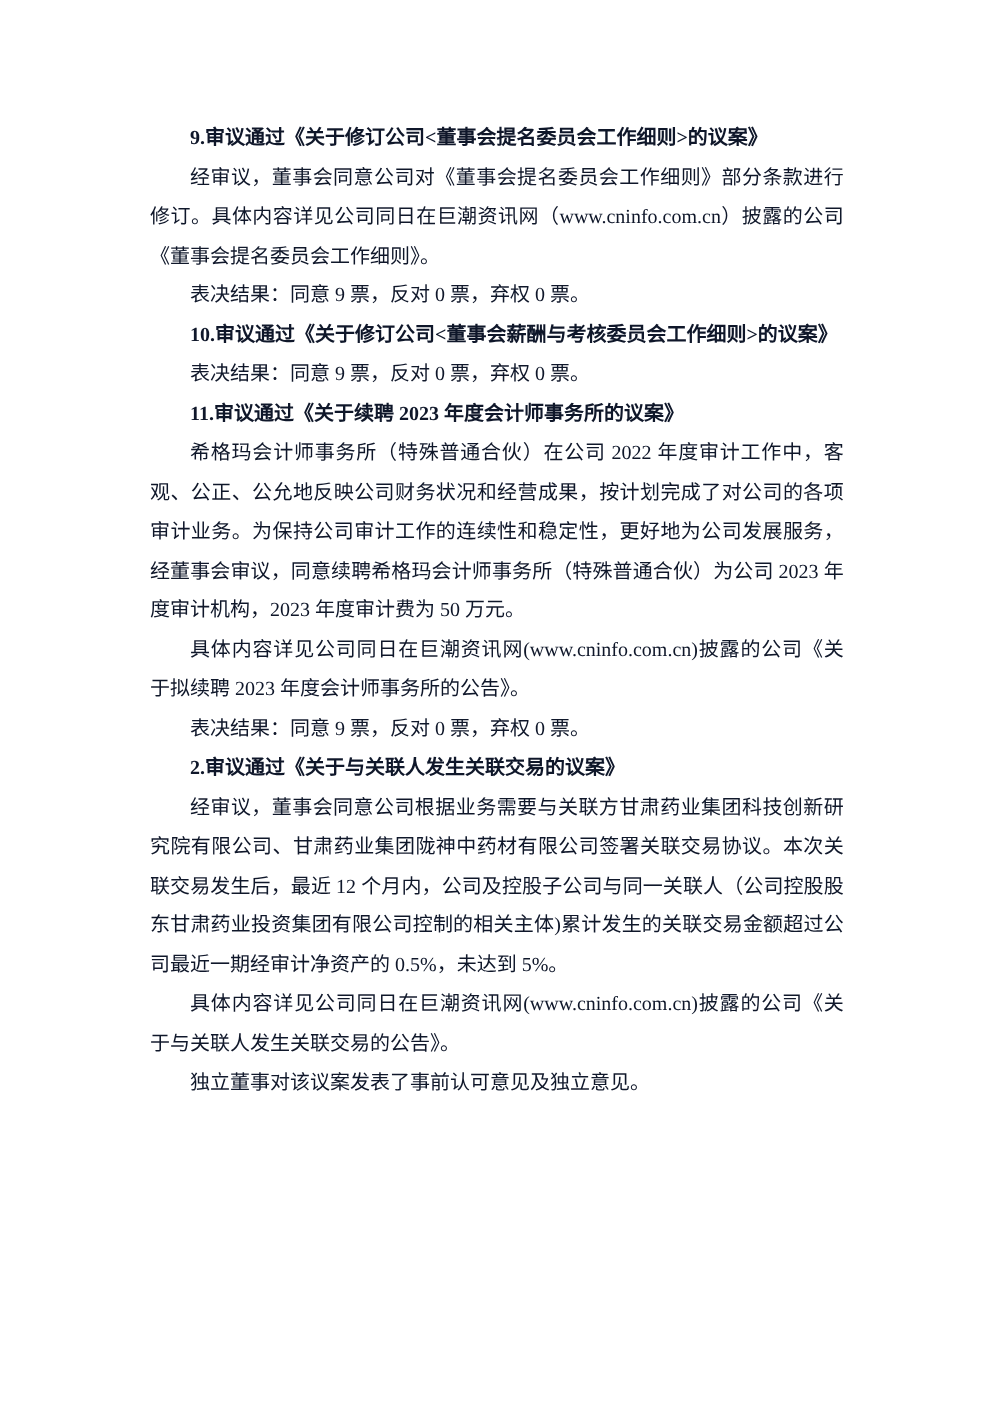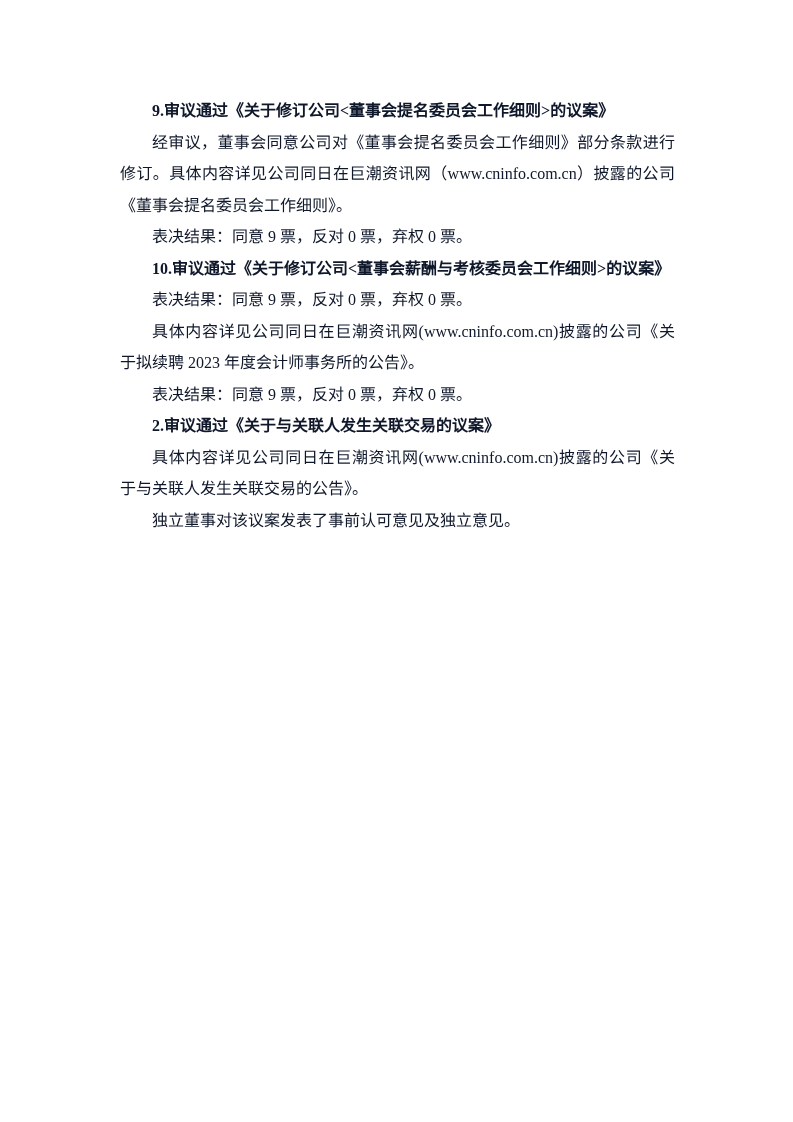--- a/index.html
+++ b/index.html
@@ -37,19 +37,22 @@
 </head>
 <body>
 
 <div class="page">
   <div class="doc-body" id="doc-body">
       <p class="heading">9.审议通过《关于修订公司&lt;董事会提名委员会工作细则&gt;的议案》</p>
       <p class="para">经审议，董事会同意公司对《董事会提名委员会工作细则》部分条款进行修订。具体内容详见公司同日在巨潮资讯网（www.cninfo.com.cn）披露的公司《董事会提名委员会工作细则》。</p>
       <p class="para">表决结果：同意 9 票，反对 0 票，弃权 0 票。</p>
       <p class="heading">10.审议通过《关于修订公司&lt;董事会薪酬与考核委员会工作细则&gt;的议案》</p>
       <p class="para">表决结果：同意 9 票，反对 0 票，弃权 0 票。</p>
+      <p class="heading">11.审议通过《关于续聘 2023 年度会计师事务所的议案》</p>
+      <p class="para">希格玛会计师事务所（特殊普通合伙）在公司 2022 年度审计工作中，客观、公正、公允地反映公司财务状况和经营成果，按计划完成了对公司的各项审计业务。为保持公司审计工作的连续性和稳定性，更好地为公司发展服务，经董事会审议，同意续聘希格玛会计师事务所（特殊普通合伙）为公司 2023 年度审计机构，2023 年度审计费为 50 万元。</p>
       <p class="para">具体内容详见公司同日在巨潮资讯网(www.cninfo.com.cn)披露的公司《关于拟续聘 2023 年度会计师事务所的公告》。</p>
       <p class="para">表决结果：同意 9 票，反对 0 票，弃权 0 票。</p>
       <p class="heading">2.审议通过《关于与关联人发生关联交易的议案》</p>
+      <p class="para">经审议，董事会同意公司根据业务需要与关联方甘肃药业集团科技创新研究院有限公司、甘肃药业集团陇神中药材有限公司签署关联交易协议。本次关联交易发生后，最近 12 个月内，公司及控股子公司与同一关联人（公司控股股东甘肃药业投资集团有限公司控制的相关主体)累计发生的关联交易金额超过公司最近一期经审计净资产的 0.5%，未达到 5%。</p>
       <p class="para">具体内容详见公司同日在巨潮资讯网(www.cninfo.com.cn)披露的公司《关于与关联人发生关联交易的公告》。</p>
       <p class="para">独立董事对该议案发表了事前认可意见及独立意见。</p>
     </div>
 </div>
 
 </body></html>

